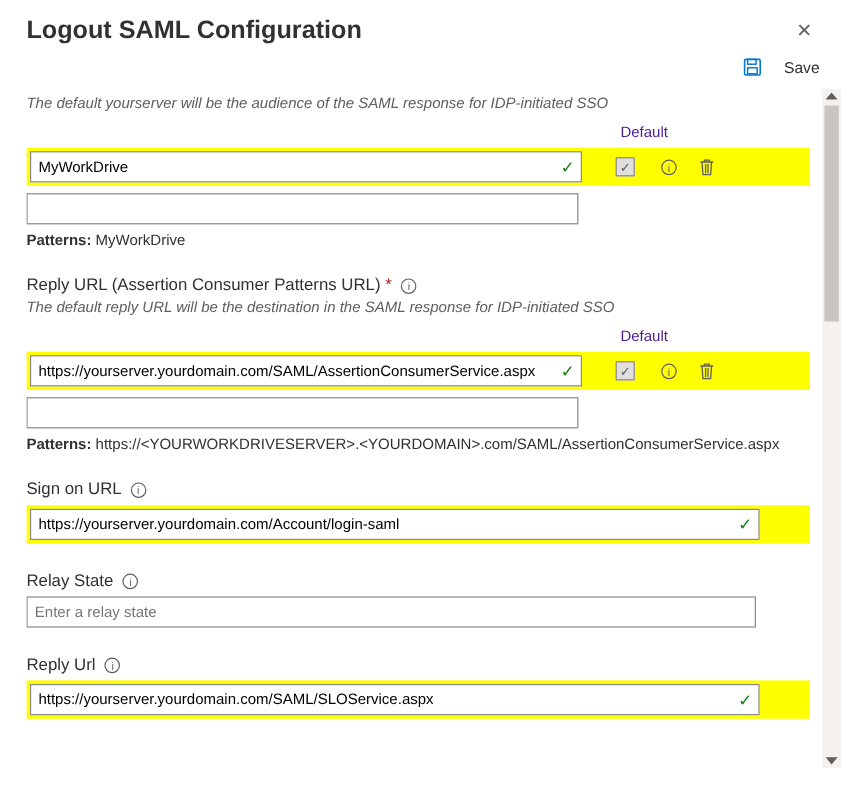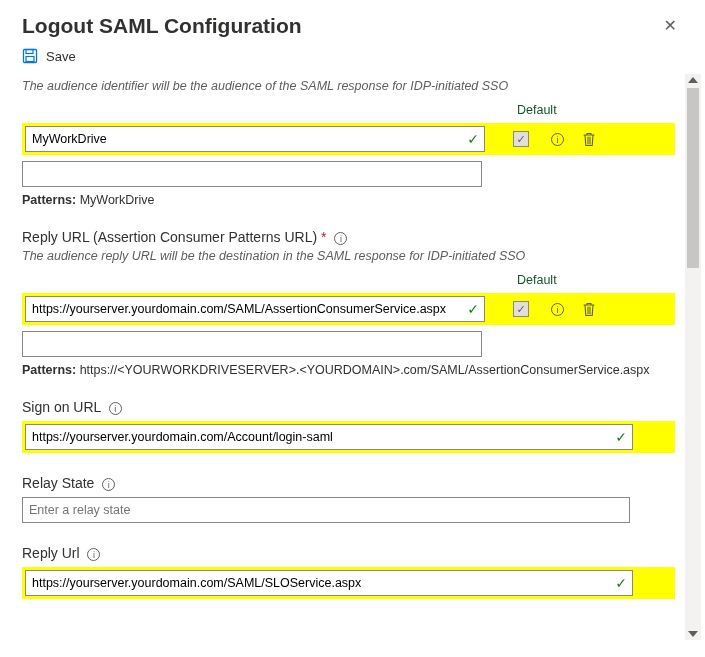--- a/index.html
+++ b/index.html
@@ -34,22 +34,23 @@
   .close-x {
     font-size: 16px;
     color: #605e5c;
     cursor: pointer;
     padding: 2px 6px;
   }
   .toolbar {
     padding: 2px 22px 10px 22px;
     display: flex;
     align-items: center;
-    gap: 8px;
-    color: #323130;
+    gap: 18px;
+    color: #323130;
+    justify-content: flex-end;
   }
   .save-icon svg { display: block; }
   .save-text { font-size: 13px; }
   .content-wrap {
     position: relative;
     height: 566px;
     overflow: hidden;
     padding: 0 30px 0 22px;
   }
   .content {
@@ -100,21 +101,21 @@
     font-size:9px;
     line-height:12px;
     text-align:center;
     color:#605e5c;
     vertical-align:middle;
     margin-left:4px;
   }
   .default-col {
     text-align:left;
     font-size:12.5px;
-    color:#14532d;
+    color:#4c1d95;
     margin-left:495px;
     margin-bottom:6px;
     margin-top:6px;
   }
   .row {
     display:flex;
     align-items:center;
     gap:0;
     margin-bottom:6px;
   }
@@ -184,21 +185,21 @@
         <rect x="4" y="8.5" width="8" height="5" fill="none" stroke="#0078d4" stroke-width="1.2"></rect>
       </svg>
     </span>
     <span class="save-text">Save</span>
   </div>
 
   <div class="content-wrap">
     <div class="content">
 
       <div style="height:1px;overflow:hidden"></div>
-      <div class="desc">The audience identifier will be the audience of the SAML response for IDP-initiated SSO</div>
+      <div class="desc">The default yourserver will be the audience of the SAML response for IDP-initiated SSO</div>
       <div class="default-col">Default</div>
 
       <div class="row hl">
         <span class="field-wrap">
           <input class="field" value="MyWorkDrive" style="">
           <span class="field-check">✓</span>
         </span>
         <span class="ctrl-group">
           <span class="cb">✓</span>
           <span class="info-icon">i</span>
@@ -214,21 +215,21 @@
       </div>
       <div class="patterns">
         <span class="lbl">Patterns:</span>
         <span>MyWorkDrive</span>
       </div>
 
       <div class="section-label">
         <span>Reply URL (Assertion Consumer Patterns URL)</span><span class="req"> *</span>
         <span class="info-icon">i</span>
       </div>
-      <div class="desc">The audience reply URL will be the destination in the SAML response for IDP-initiated SSO</div>
+      <div class="desc">The default reply URL will be the destination in the SAML response for IDP-initiated SSO</div>
       <div class="default-col">Default</div>
 
       <div class="row hl">
         <span class="field-wrap">
           <input class="field" value="https://yourserver.yourdomain.com/SAML/AssertionConsumerService.aspx" style="">
           <span class="field-check">✓</span>
         </span>
         <span class="ctrl-group">
           <span class="cb">✓</span>
           <span class="info-icon">i</span>

